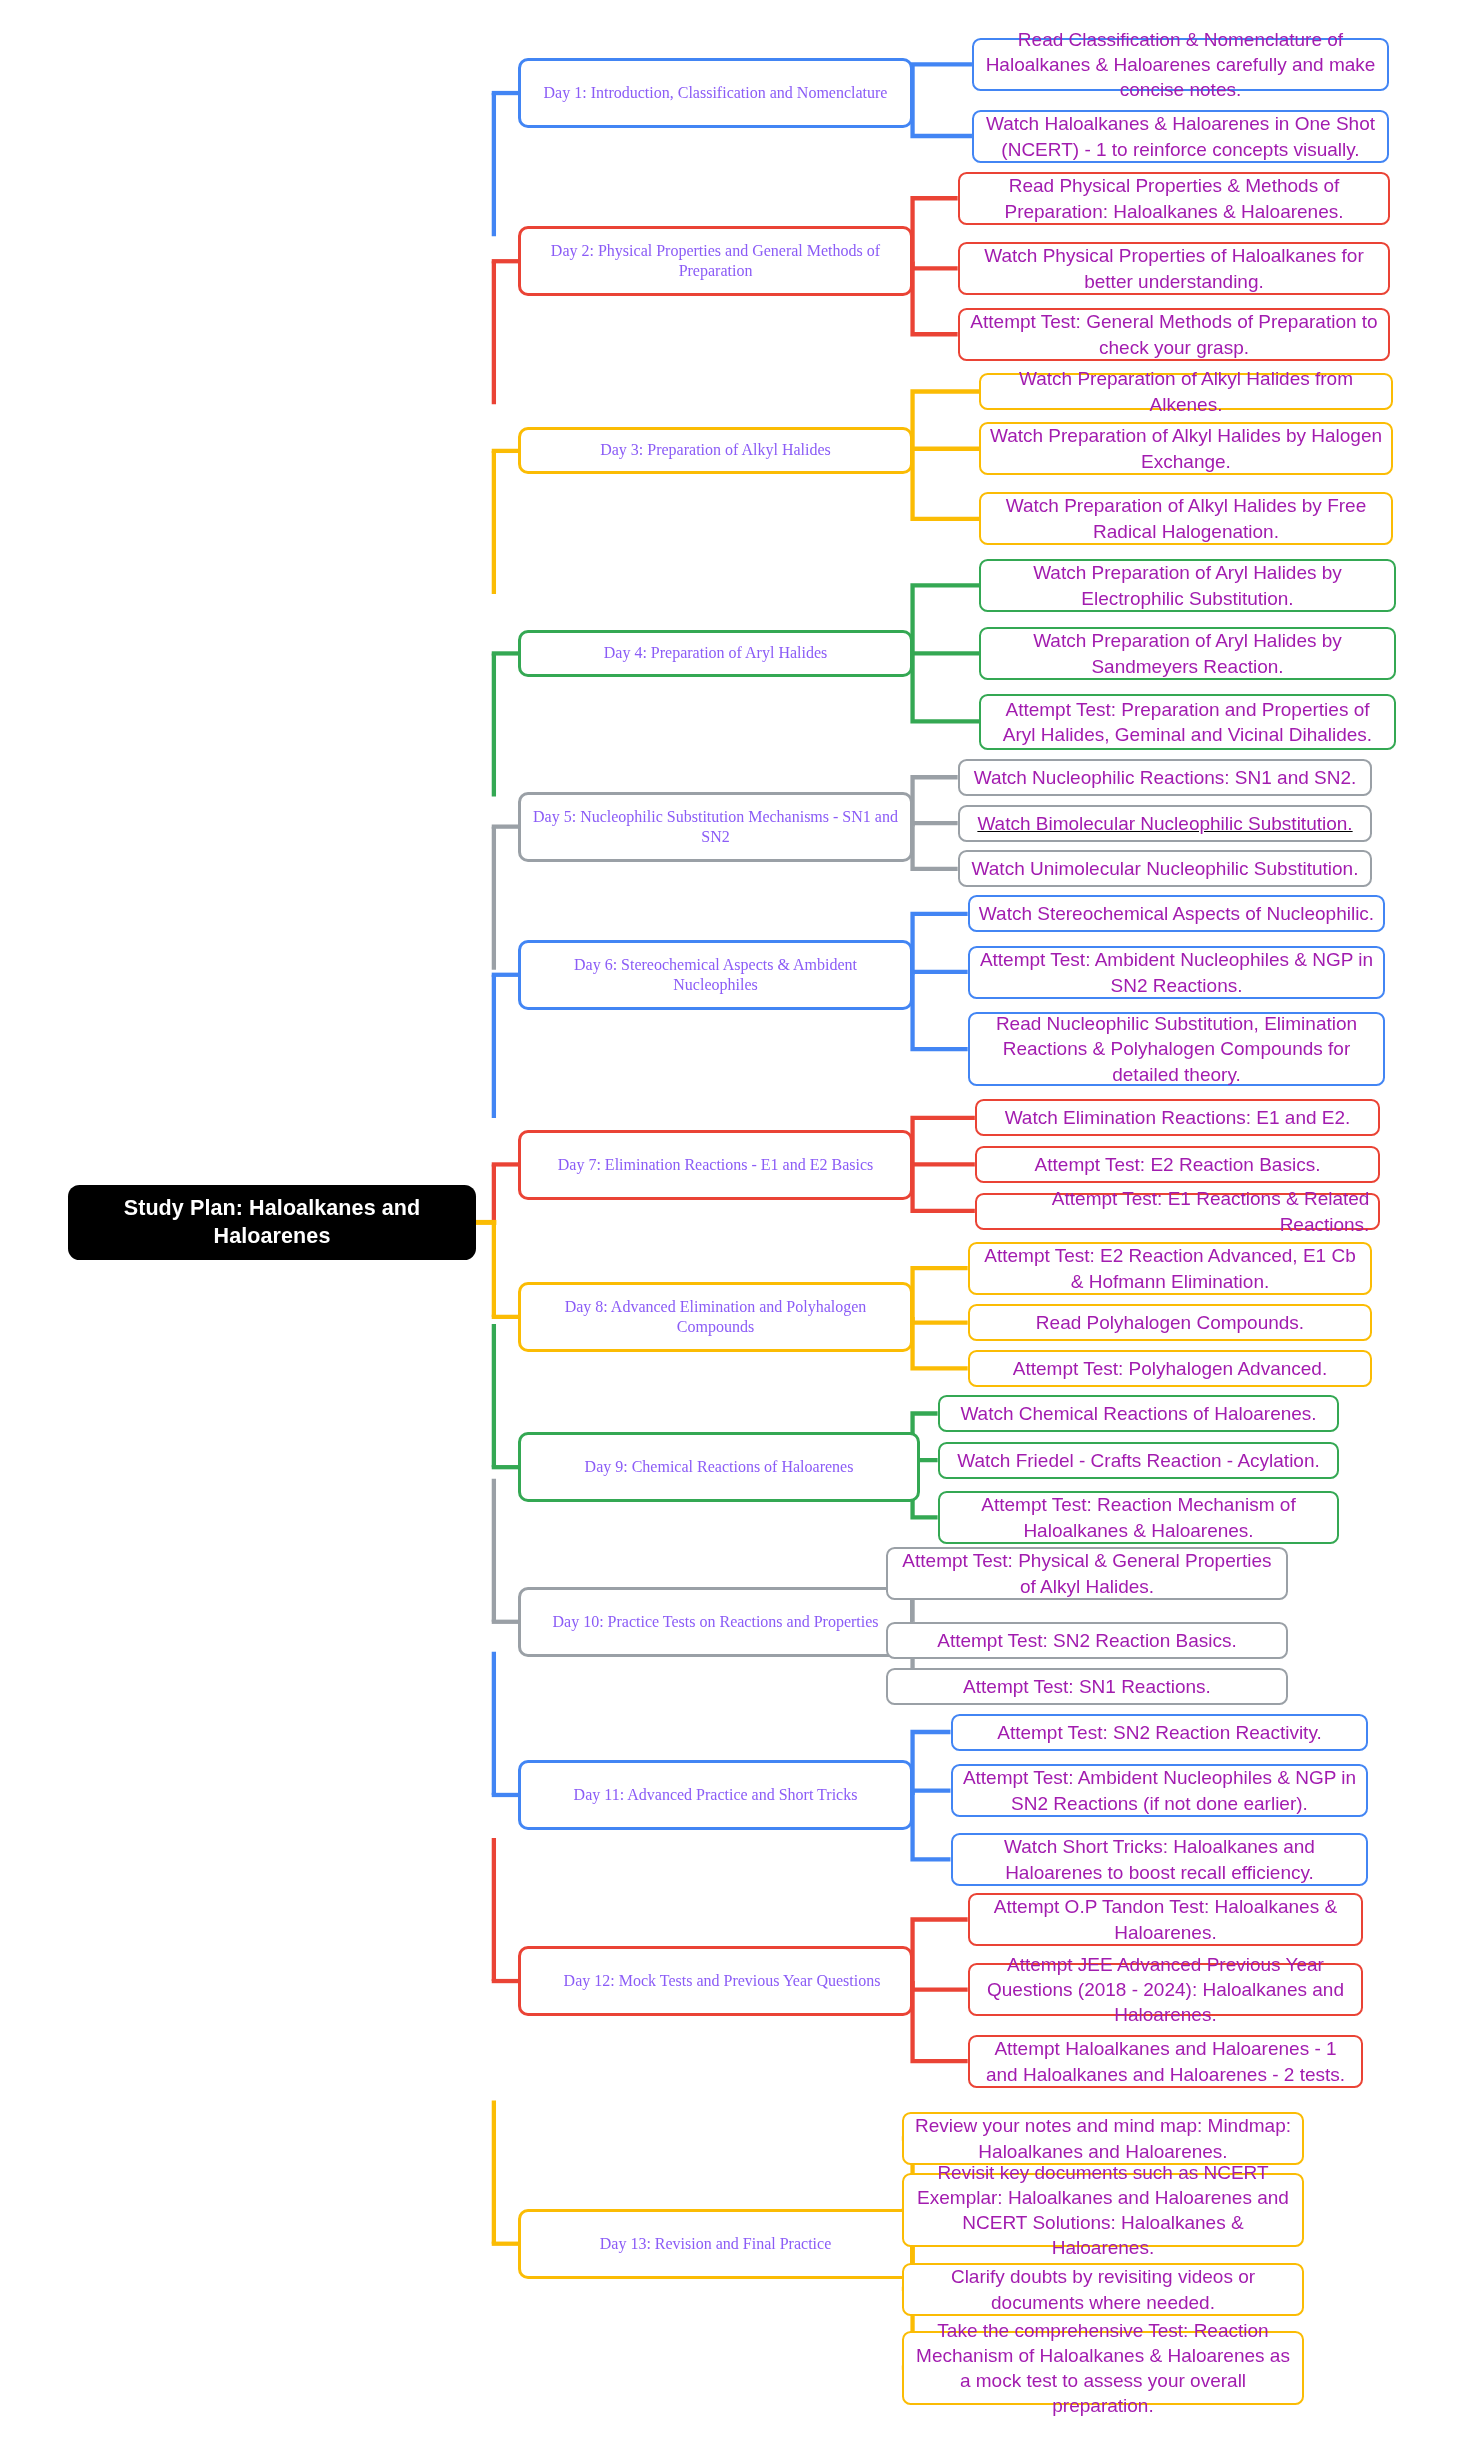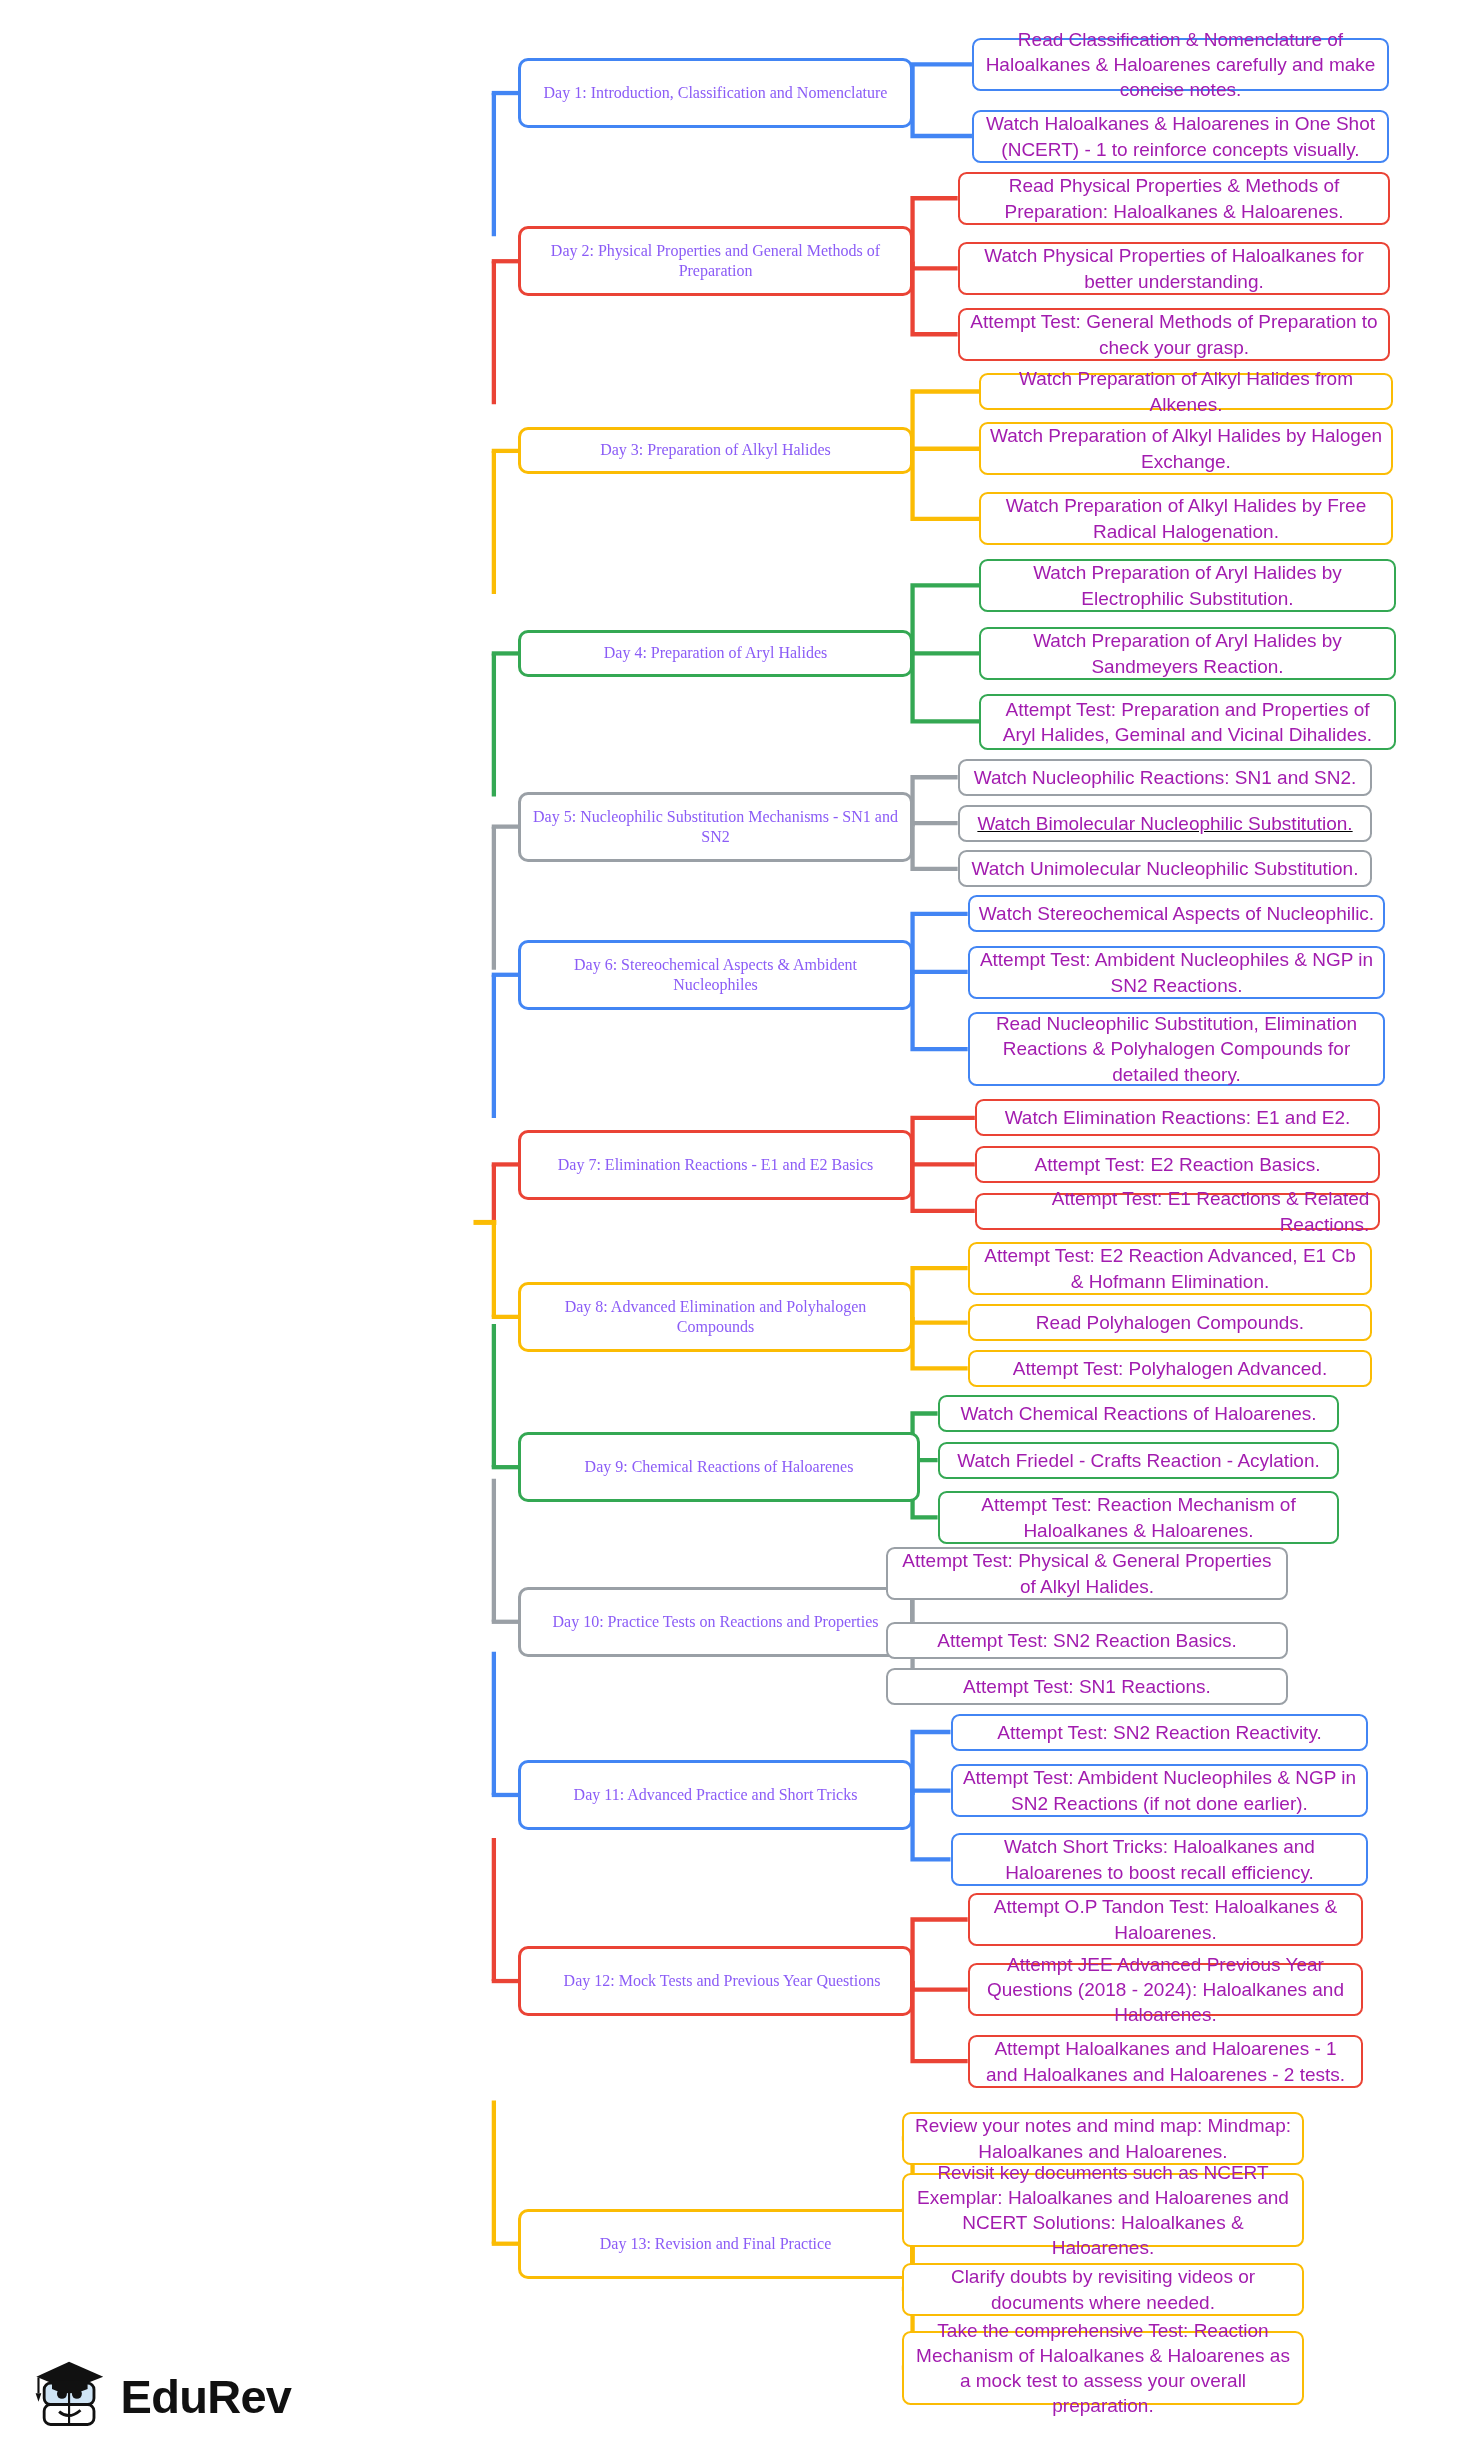--- a/index.html
+++ b/index.html
@@ -175,20 +175,23 @@
       <path d="M1275 2768 H1275 V2880 H1352" stroke="#EA4335" stroke-width="6" fill="none" stroke-linecap="butt" stroke-linejoin="miter"></path>
       <path d="M690 3135 L690 2935" stroke="#FBBC04" stroke-width="6" fill="none"></path>
       <path d="M690 3135 L723 3135" stroke="#FBBC04" stroke-width="6" fill="none" stroke-linecap="square"></path>
       <path d="M1275 3135 H1275 V2988 H1260" stroke="#FBBC04" stroke-width="6" fill="none" stroke-linecap="butt" stroke-linejoin="miter"></path>
       <path d="M1275 3135 H1275 V3088 H1260" stroke="#FBBC04" stroke-width="6" fill="none" stroke-linecap="butt" stroke-linejoin="miter"></path>
       <path d="M1275 3135 H1275 V3198 H1260" stroke="#FBBC04" stroke-width="6" fill="none" stroke-linecap="butt" stroke-linejoin="miter"></path>
       <path d="M1275 3135 H1275 V3308 H1260" stroke="#FBBC04" stroke-width="6" fill="none" stroke-linecap="butt" stroke-linejoin="miter"></path>
       <path d="M665 1708 L690 1708" stroke="#FBBC04" stroke-width="7" fill="none" stroke-linecap="square"></path>
     </svg>
 
+  <div id="root-node">
+    <span class="root-label">Study Plan: Haloalkanes and Haloarenes</span>
+  </div>
 
   <div id="nodes-layer">
       <div class="branch-node" style="left: 518px; top: 58px; width: 395px; height: 70px; border-color: rgb(66, 133, 244);">
         <span class="branch-label">Day 1: Introduction, Classification and Nomenclature</span>
       </div>
       <div class="leaf-node" style="left: 972px; top: 38px; width: 417px; height: 53px; border-color: rgb(66, 133, 244);">
         <span class="leaf-label">Read Classification &amp; Nomenclature of Haloalkanes &amp; Haloarenes carefully and make concise notes.</span>
       </div>
       <div class="leaf-node" style="left: 972px; top: 110px; width: 417px; height: 53px; border-color: rgb(66, 133, 244);">
         <span class="leaf-label">Watch Haloalkanes &amp; Haloarenes in One Shot (NCERT) - 1 to reinforce concepts visually.</span>
@@ -335,40 +338,15 @@
         <span class="leaf-label">Revisit key documents such as NCERT Exemplar: Haloalkanes and Haloarenes and NCERT Solutions: Haloalkanes &amp; Haloarenes.</span>
       </div>
       <div class="leaf-node" style="left: 902px; top: 2263px; width: 402px; height: 53px; border-color: rgb(251, 188, 4);">
         <span class="leaf-label">Clarify doubts by revisiting videos or documents where needed.</span>
       </div>
       <div class="leaf-node" style="left: 902px; top: 2331px; width: 402px; height: 74px; border-color: rgb(251, 188, 4);">
         <span class="leaf-label">Take the comprehensive Test: Reaction Mechanism of Haloalkanes &amp; Haloarenes as a mock test to assess your overall preparation.</span>
       </div>
     </div>
 
-  <div id="edurev-logo">
-    <span class="logo-mark">
-      <svg width="77" height="74" viewBox="0 0 108 104">
-
-        <rect x="17" y="34" width="70" height="30" rx="9" fill="#cfe4f5" stroke="#111" stroke-width="4"></rect>
-        <rect x="17" y="64" width="70" height="28" rx="9" fill="#ffffff" stroke="#111" stroke-width="4"></rect>
-        <line x1="52" y1="34" x2="52" y2="92" stroke="#111" stroke-width="3"></line>
-
-        <circle cx="42" cy="49" r="7" fill="#111"></circle>
-        <circle cx="63" cy="49" r="7" fill="#111"></circle>
-
-        <path d="M32 36 Q42 26 50 36" fill="none" stroke="#111" stroke-width="4"></path>
-        <path d="M56 36 Q65 26 74 36" fill="none" stroke="#111" stroke-width="4"></path>
-
-        <path d="M38 74 Q52 86 68 72" fill="none" stroke="#111" stroke-width="4"></path>
-
-        <polygon points="52,4 100,25 52,44 6,25" fill="#111"></polygon>
-        <path d="M28 30 L28 42 Q52 54 78 42 L78 30" fill="#111"></path>
-
-        <path d="M9 26 L9 48" stroke="#111" stroke-width="3" fill="none"></path>
-        <polygon points="5,48 13,48 9,60" fill="#111"></polygon>
-      </svg>
-    </span>
-    <span class="logo-word">EduRev</span>
-  </div>
 
 </div>
 
 
 </body></html>

